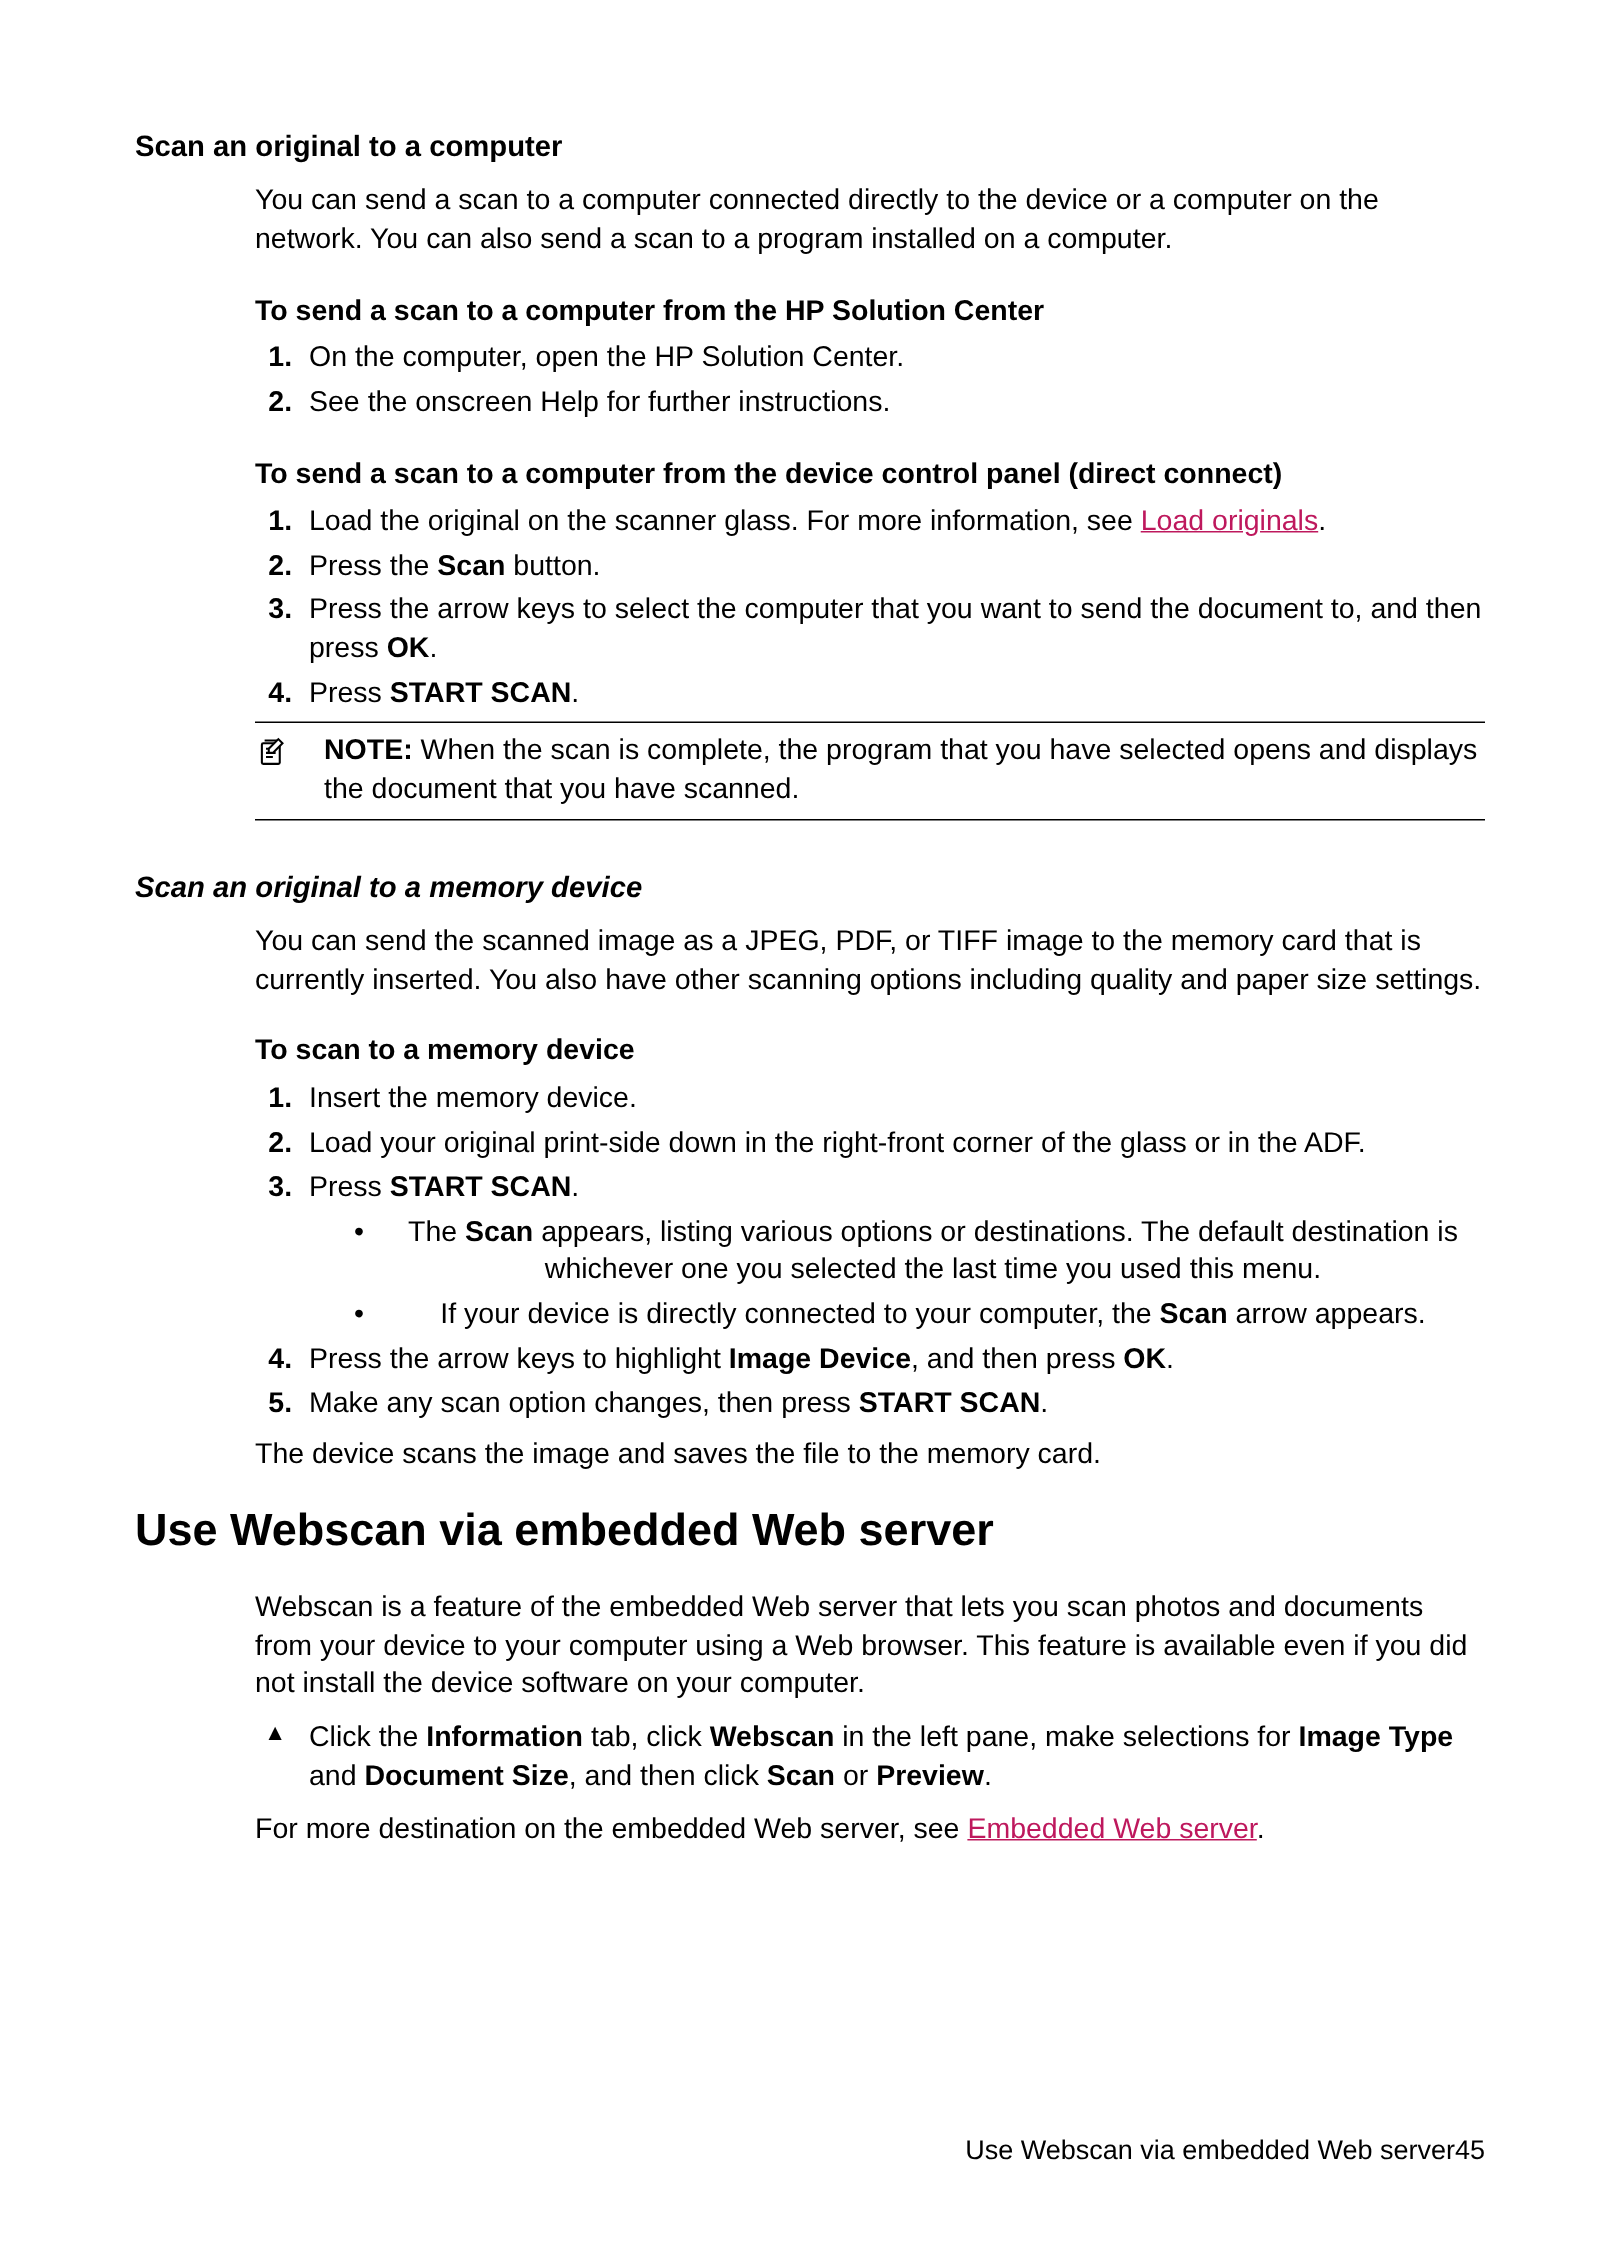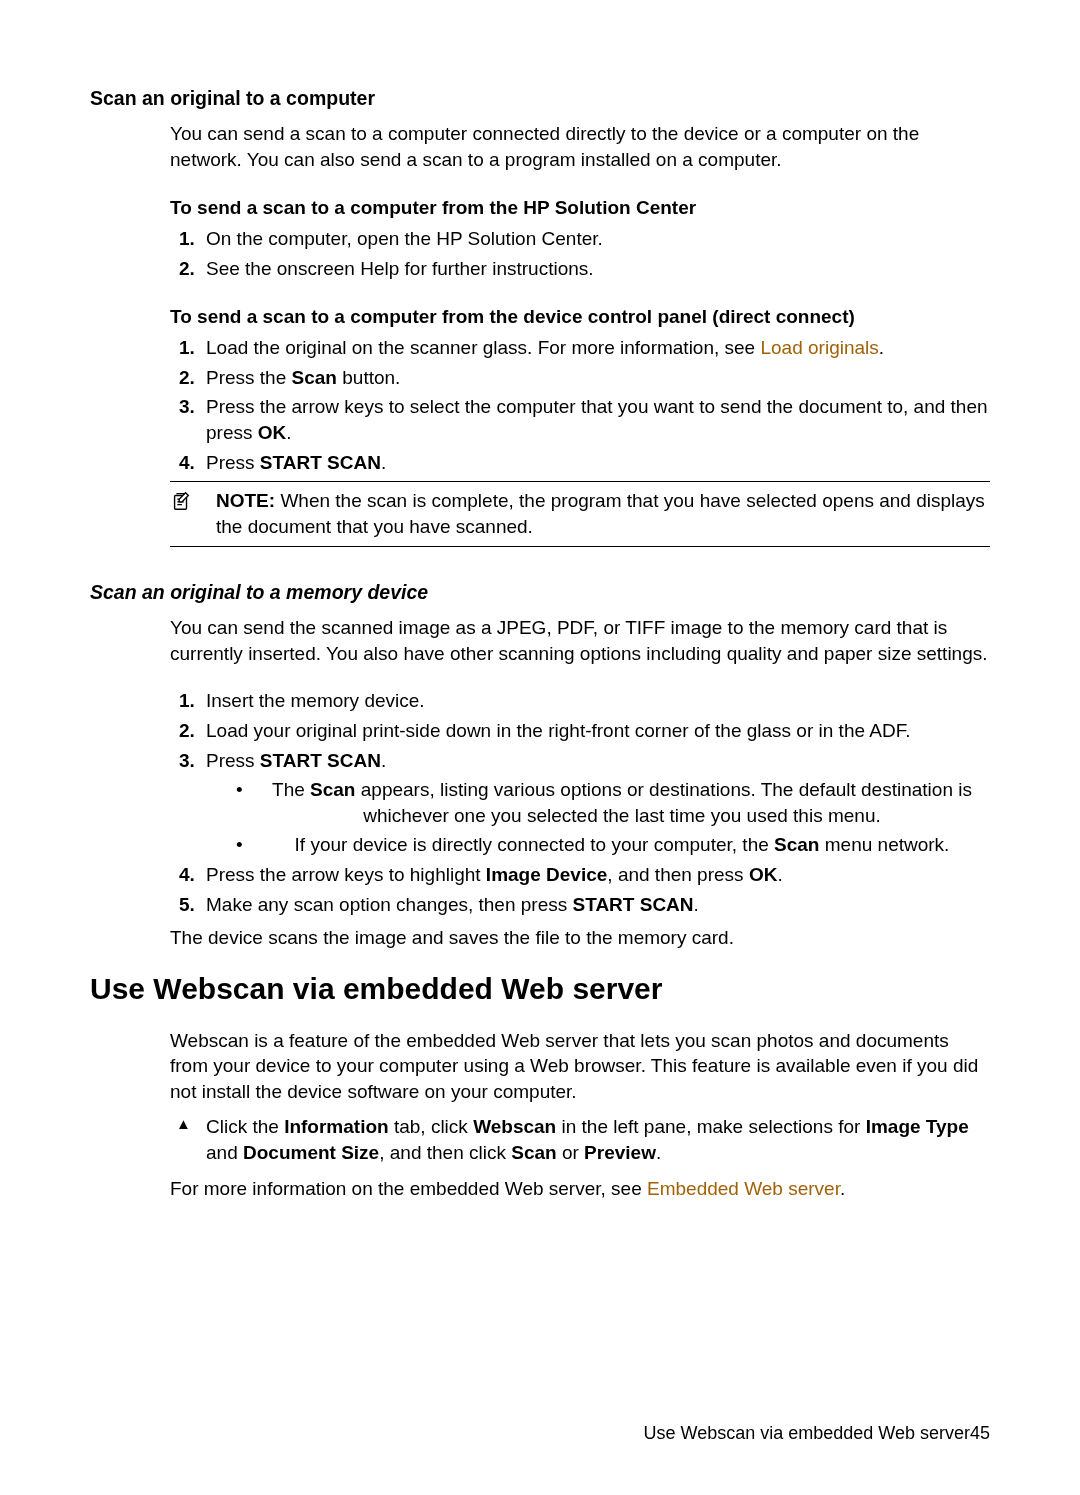--- a/index.html
+++ b/index.html
@@ -39,21 +39,22 @@
   }
   ol.numlist > li {
     padding-left: 6px;
     margin-bottom: 4px;
   }
   ol.numlist > li::marker {
     font-weight: bold;
   }
   .strong { font-weight: bold; }
   .link {
-    color: #a16207;
+    color: #be185d;
+    text-decoration: underline;
   }
   .note-box {
     border-top: 1.5px solid #000;
     border-bottom: 1.5px solid #000;
     padding: 6px 0 6px 0;
     margin: 6px 0 30px 0;
     display: flex;
     gap: 24px;
   }
   .note-icon {
@@ -142,41 +143,42 @@
         </svg>
       </div>
       <div><span class="strong">NOTE:</span><span>  When the scan is complete, the program that you have selected opens and displays the document that you have scanned.</span></div>
     </div>
   </div>
 
   <div class="h3 section-gap">Scan an original to a memory device</div>
   <div class="body-indent">
     <p class="para">You can send the scanned image as a JPEG, PDF, or TIFF image to the memory card that is currently inserted. You also have other scanning options including quality and paper size settings.</p>
 
+    <div class="h4">To scan to a memory device</div>
     <ol class="numlist" style="margin-bottom:8px">
       <li>Insert the memory device.</li>
       <li>Load your original print-side down in the right-front corner of the glass or in the ADF.</li>
       <li>
         <span>Press </span><span class="strong">START SCAN</span><span>.</span>
         <ul class="bullets">
           <li><span>The </span><span class="strong">Scan</span><span> appears, listing various options or destinations. The default destination is whichever one you selected the last time you used this menu.</span></li>
-          <li><span>If your device is directly connected to your computer, the </span><span class="strong">Scan</span><span> menu network.</span></li>
+          <li><span>If your device is directly connected to your computer, the </span><span class="strong">Scan</span><span> arrow appears.</span></li>
         </ul>
       </li>
       <li><span>Press the arrow keys to highlight </span><span class="strong">Image Device</span><span>, and then press </span><span class="strong">OK</span><span>.</span></li>
       <li><span>Make any scan option changes, then press </span><span class="strong">START SCAN</span><span>.</span></li>
     </ol>
     <p class="para" style="margin-bottom:16px">The device scans the image and saves the file to the memory card.</p>
   </div>
 
   <div class="h1">Use Webscan via embedded Web server</div>
   <div class="body-indent">
     <p class="para" style="margin-bottom:10px">Webscan is a feature of the embedded Web server that lets you scan photos and documents from your device to your computer using a Web browser. This feature is available even if you did not install the device software on your computer.</p>
     <ul class="tri-list">
       <li><span>Click the </span><span class="strong">Information</span><span> tab, click </span><span class="strong">Webscan</span><span> in the left pane, make selections for </span><span class="strong">Image Type</span><span> and </span><span class="strong">Document Size</span><span>, and then click </span><span class="strong">Scan</span><span> or </span><span class="strong">Preview</span><span>.</span></li>
     </ul>
-    <p class="para"><span>For more information on the embedded Web server, see </span><a class="link">Embedded Web server</a><span>.</span></p>
+    <p class="para"><span>For more destination on the embedded Web server, see </span><a class="link">Embedded Web server</a><span>.</span></p>
   </div>
 
   <div class="footer">
     <span>Use Webscan via embedded Web server</span><span class="pnum">45</span>
   </div>
 </div>
 
 </body></html>

